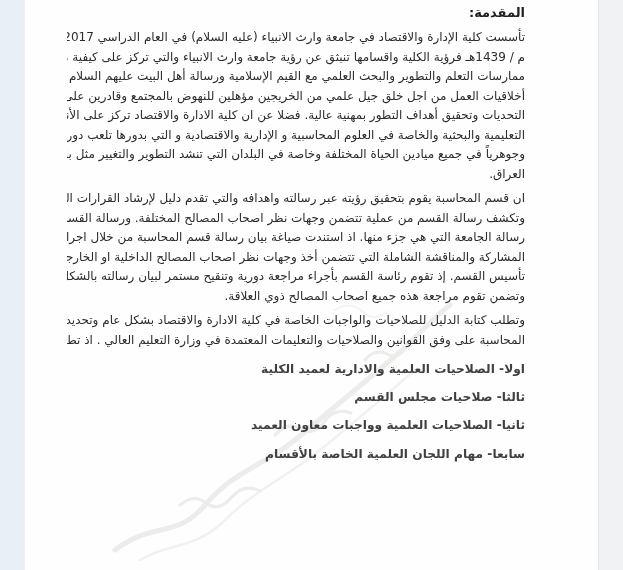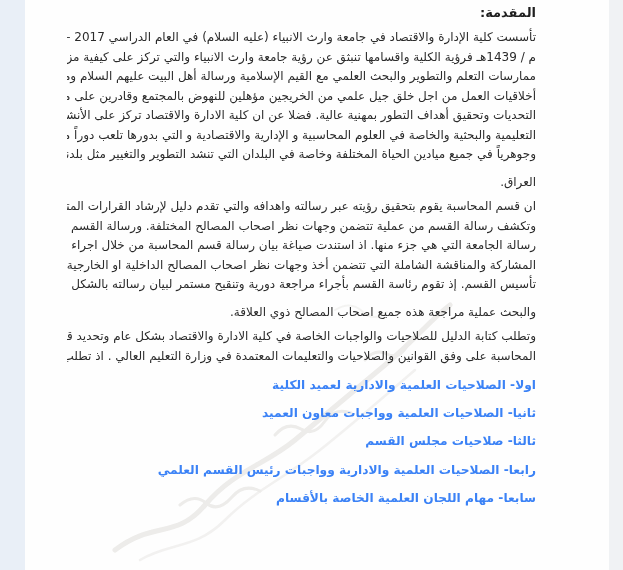--- a/index.html
+++ b/index.html
@@ -28,21 +28,20 @@
     left: 598px; top: 0;
     width: 25px; height: 570px;
     background: #f0f2f4;
     border-left: 1px solid #e4e8eb;
   }
   .page {
     position: absolute;
     left: 25px; top: 0;
     width: 573px; height: 570px;
     background: #fefefe;
-    padding-left: 11px;
   }
   .watermark {
     position: absolute;
     left: 60px; top: 250px;
     width: 380px; height: 320px;
     opacity: 0.45;
     pointer-events: none;
   }
   .content {
     position: absolute;
@@ -70,31 +69,30 @@
     line-height: 19.5px;
     white-space: nowrap;
     overflow: hidden;
     text-align: justify;
     text-align-last: justify;
     text-justify: inter-word;
   }
   .line.last {
     text-align: left;
     text-align-last: right;
-    margin-top: 8px;
   }
   .headings {
     margin-top: 2px;
   }
   .sec-heading {
     height: 28.2px;
     line-height: 28.2px;
     font-weight: bold;
     font-size: 12.2px;
-    color: #3b82f6;
+    color: #404040;
     text-align: right;
     white-space: nowrap;
     overflow: hidden;
   }
 </style>
 </head>
 <body>
 
 <div class="canvas">
   <div class="strip-left"></div>
@@ -133,36 +131,35 @@
             </div>
           </div>
           <div class="para">
             <div>
 
             <div class="line">ان قسم المحاسبة يقوم بتحقيق رؤيته عبر رسالته واهدافه والتي تقدم دليل لإرشاد القرارات المتخذة.</div>
               <div class="line">وتكشف رسالة القسم من عملية تتضمن وجهات نظر اصحاب المصالح المختلفة. ورسالة القسم متفقة مع</div>
               <div class="line">رسالة الجامعة التي هي جزء منها. اذ استندت صياغة بيان رسالة قسم المحاسبة من خلال اجراء عملية</div>
               <div class="line">المشاركة والمناقشة الشاملة التي تتضمن أخذ وجهات نظر اصحاب المصالح الداخلية او الخارجية منذ</div>
               <div class="line">تأسيس القسم. إذ تقوم رئاسة القسم بأجراء مراجعة دورية وتنقيح مستمر لبيان رسالته بالشكل المناسب.</div>
-              <div class="line last">والبحث عملية مراجعة هذه جميع اصحاب المصالح ذوي العلاقة.</div>
+              <div class="line last">وتضمن تقوم مراجعة هذه جميع اصحاب المصالح ذوي العلاقة.</div>
             </div>
           </div>
           <div class="para">
             <div>
 
             <div class="line">وتطلب كتابة الدليل للصلاحيات والواجبات الخاصة في كلية الادارة والاقتصاد بشكل عام وتحديد قسم</div>
               <div class="line">المحاسبة على وفق القوانين والصلاحيات والتعليمات المعتمدة في وزارة التعليم العالي . اذ تطلب تقسيم</div>
             </div>
           </div>
         </div>
 
       <div class="headings">
 
       <div class="sec-heading">اولا- الصلاحيات العلمية والادارية لعميد الكلية</div>
+          <div class="sec-heading">ثالثا- صلاحيات مجلس القسم</div>
           <div class="sec-heading">ثانيا- الصلاحيات العلمية وواجبات معاون العميد</div>
-          <div class="sec-heading">ثالثا- صلاحيات مجلس القسم</div>
-          <div class="sec-heading">رابعا- الصلاحيات العلمية والادارية وواجبات رئيس القسم العلمي</div>
           <div class="sec-heading">سابعا- مهام اللجان العلمية الخاصة بالأقسام</div>
         </div>
 
     </div>
   </div>
 </div>
 
 </body></html>

